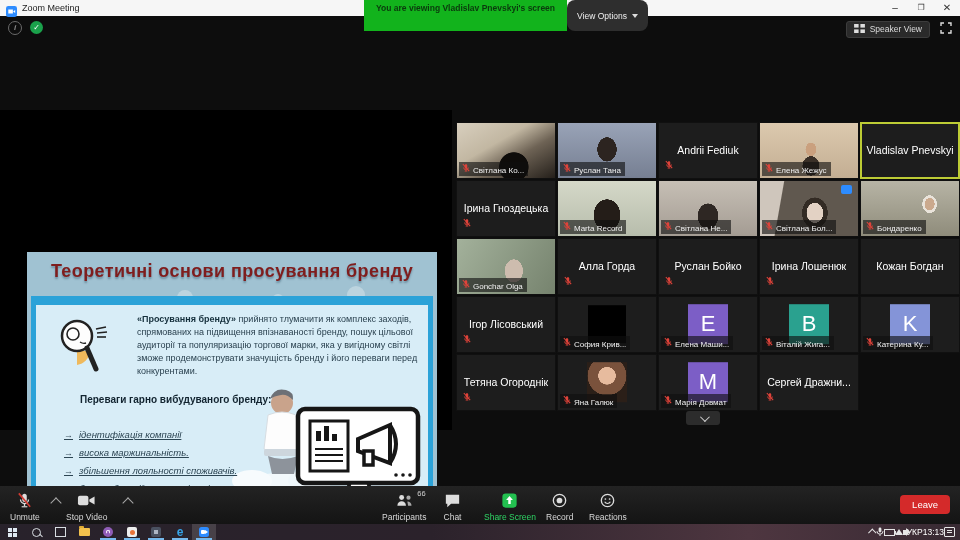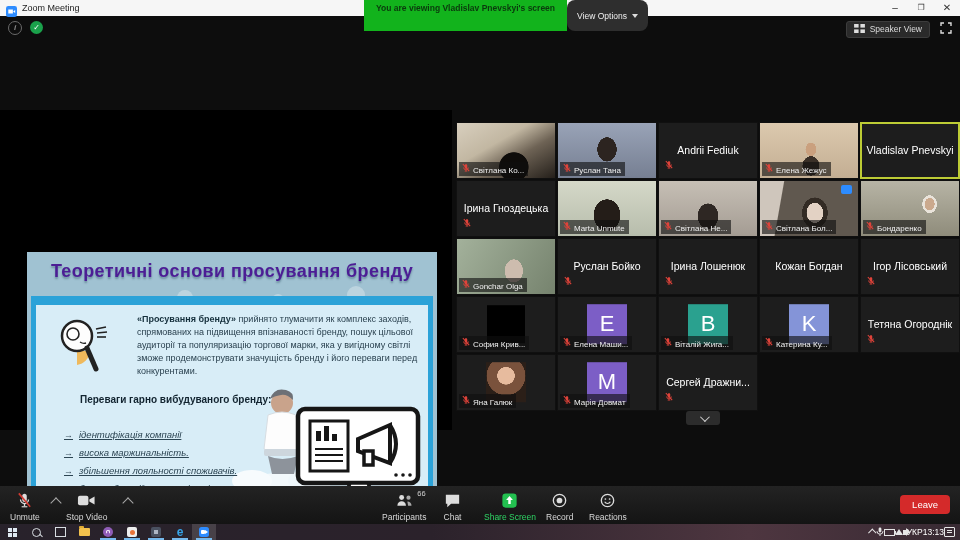--- a/index.html
+++ b/index.html
@@ -24,21 +24,21 @@
   .meet-top-left{position:absolute;left:8px;top:21px;display:flex;gap:8px;z-index:30;}
   .info-circ{width:12px;height:12px;border-radius:50%;border:1.5px solid #6a6a6a;color:#8a8a8a;
     font-size:8px;line-height:12px;text-align:center;font-style:italic;font-weight:bold;}
   .shield{width:13px;height:13px;border-radius:50%;background:#1aa14b;color:#fff;font-size:8px;line-height:13px;text-align:center;}
   .meet-top-right{position:absolute;right:8px;top:20px;display:flex;gap:10px;align-items:center;z-index:30;}
   .speaker-view-btn{display:flex;align-items:center;gap:5px;background:#2a2a2a;border:1px solid #3c3c3c;
     border-radius:3px;padding:2px 7px;color:#ddd;font-size:8.5px;cursor:pointer;}
   
   .share-black{position:absolute;left:0;top:110px;width:452px;height:320px;background:#000;}
   .slide{position:absolute;left:27px;top:142px;width:410px;height:276px;background:#a0c2d2;overflow:hidden;}
-  .slide-title{position:absolute;top:9px;left:0;right:0;text-align:center;color:#4c1d95;
+  .slide-title{position:absolute;top:9px;left:0;right:0;text-align:center;color:#7f1d1d;
     font-size:18px;font-weight:bold;letter-spacing:.4px;text-shadow:0 1.5px 2px rgba(45,80,100,.45);}
   .deco{position:absolute;border-radius:50%;background:rgba(255,255,255,.30);}
   .card{position:absolute;left:4px;right:4px;top:44px;bottom:4px;background:#d8edf7;
     border:5px solid #2ba2d8;border-top-width:9px;}
   .definition{position:absolute;left:101px;top:8px;width:284px;font-size:9px;line-height:1.45;color:#2a414f;}
   .definition b{color:#16303d;}
   .benefits-heading{position:absolute;left:44px;top:89px;font-size:10px;font-weight:bold;color:#122430;}
   .bullets{position:absolute;left:28px;top:121px;font-size:9.5px;font-style:italic;color:#2c4553;line-height:17px;z-index:3;text-decoration:underline;}
   .bullets .arrow{font-style:normal;color:#3c5260;margin-right:6px;font-size:9px;}
   .illu{position:absolute;z-index:2;}
@@ -335,21 +335,21 @@
       <div class="chip">
         <span><svg width="10" height="10" viewBox="0 0 12 12">
             <path d="M6 1.6c.9 0 1.5.6 1.5 1.5v2.2a1.5 1.5 0 0 1-3 0V3.1c0-.9.6-1.5 1.5-1.5z" fill="#e0433a"></path>
             <g fill="none" stroke="#e0433a" stroke-width="1.1">
               <path d="M3.2 5.4a2.8 2.8 0 0 0 5.6 0"></path>
               <path d="M6 8.2v1.4"></path>
               <path d="M4.4 9.8h3.2" stroke-width="0.9"></path>
               <path d="M2.2 1.2l7.6 8.6" stroke-width="1.3"></path>
             </g>
           </svg></span>
-        <span>Marta Unmute</span>
+        <span>Marta Record</span>
       </div>
     </div>
     <div class="tile">
       <div class="video scene-gray-room"></div>
       <div class="chip">
         <span><svg width="10" height="10" viewBox="0 0 12 12">
             <path d="M6 1.6c.9 0 1.5.6 1.5 1.5v2.2a1.5 1.5 0 0 1-3 0V3.1c0-.9.6-1.5 1.5-1.5z" fill="#e0433a"></path>
             <g fill="none" stroke="#e0433a" stroke-width="1.1">
               <path d="M3.2 5.4a2.8 2.8 0 0 0 5.6 0"></path>
               <path d="M6 8.2v1.4"></path>
@@ -398,20 +398,32 @@
             <path d="M6 1.6c.9 0 1.5.6 1.5 1.5v2.2a1.5 1.5 0 0 1-3 0V3.1c0-.9.6-1.5 1.5-1.5z" fill="#e0433a"></path>
             <g fill="none" stroke="#e0433a" stroke-width="1.1">
               <path d="M3.2 5.4a2.8 2.8 0 0 0 5.6 0"></path>
               <path d="M6 8.2v1.4"></path>
               <path d="M4.4 9.8h3.2" stroke-width="0.9"></path>
               <path d="M2.2 1.2l7.6 8.6" stroke-width="1.3"></path>
             </g>
           </svg></span>
         <span>Gonchar Olga</span>
       </div>
+    </div>
+    <div class="tile">
+      <div class="center-name">Алла Горда</div>
+      <div class="mic-solo"><svg width="10" height="10" viewBox="0 0 12 12">
+          <path d="M6 1.6c.9 0 1.5.6 1.5 1.5v2.2a1.5 1.5 0 0 1-3 0V3.1c0-.9.6-1.5 1.5-1.5z" fill="#e0433a"></path>
+          <g fill="none" stroke="#e0433a" stroke-width="1.1">
+            <path d="M3.2 5.4a2.8 2.8 0 0 0 5.6 0"></path>
+            <path d="M6 8.2v1.4"></path>
+            <path d="M4.4 9.8h3.2" stroke-width="0.9"></path>
+            <path d="M2.2 1.2l7.6 8.6" stroke-width="1.3"></path>
+          </g>
+        </svg></div>
     </div>
     <div class="tile">
       <div class="center-name">Руслан Бойко</div>
       <div class="mic-solo"><svg width="10" height="10" viewBox="0 0 12 12">
           <path d="M6 1.6c.9 0 1.5.6 1.5 1.5v2.2a1.5 1.5 0 0 1-3 0V3.1c0-.9.6-1.5 1.5-1.5z" fill="#e0433a"></path>
           <g fill="none" stroke="#e0433a" stroke-width="1.1">
             <path d="M3.2 5.4a2.8 2.8 0 0 0 5.6 0"></path>
             <path d="M6 8.2v1.4"></path>
             <path d="M4.4 9.8h3.2" stroke-width="0.9"></path>
             <path d="M2.2 1.2l7.6 8.6" stroke-width="1.3"></path>

